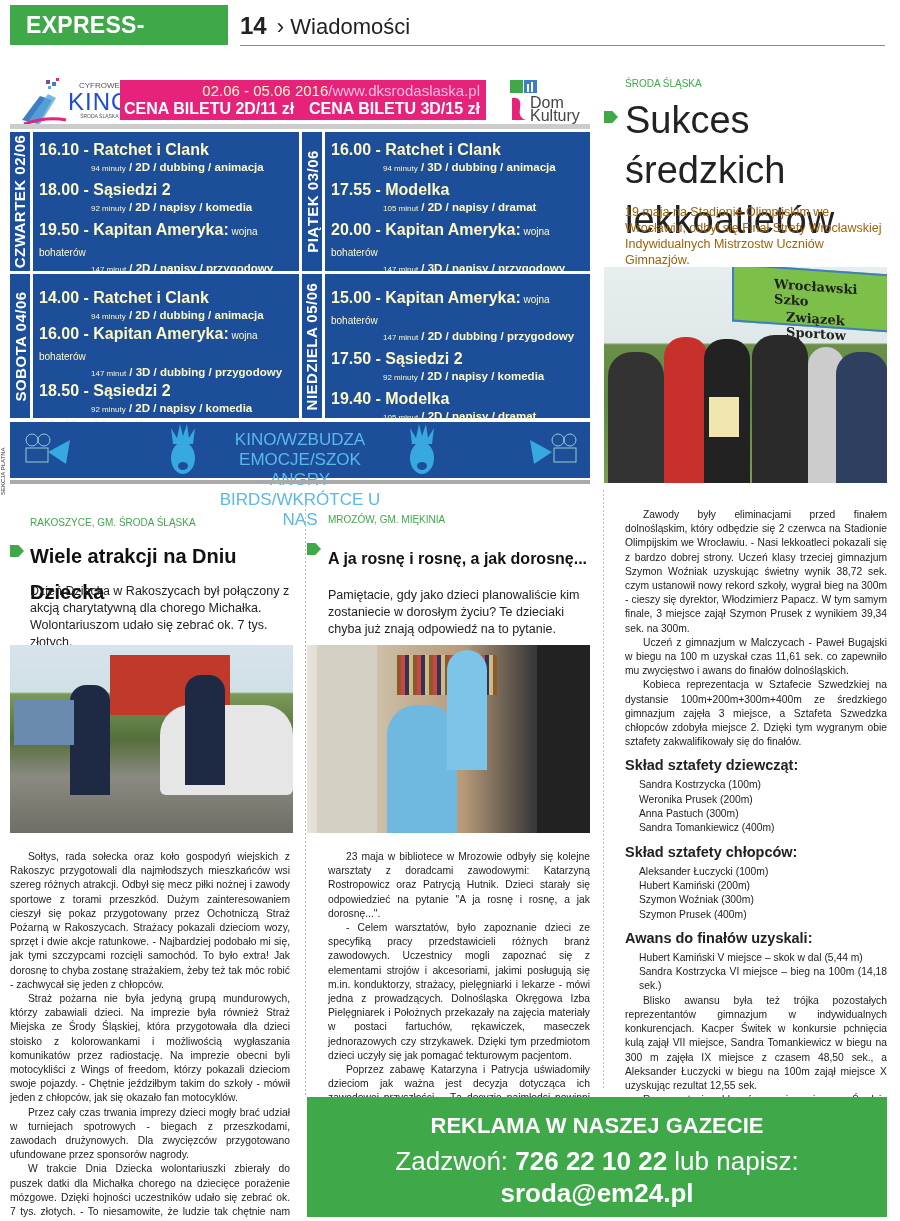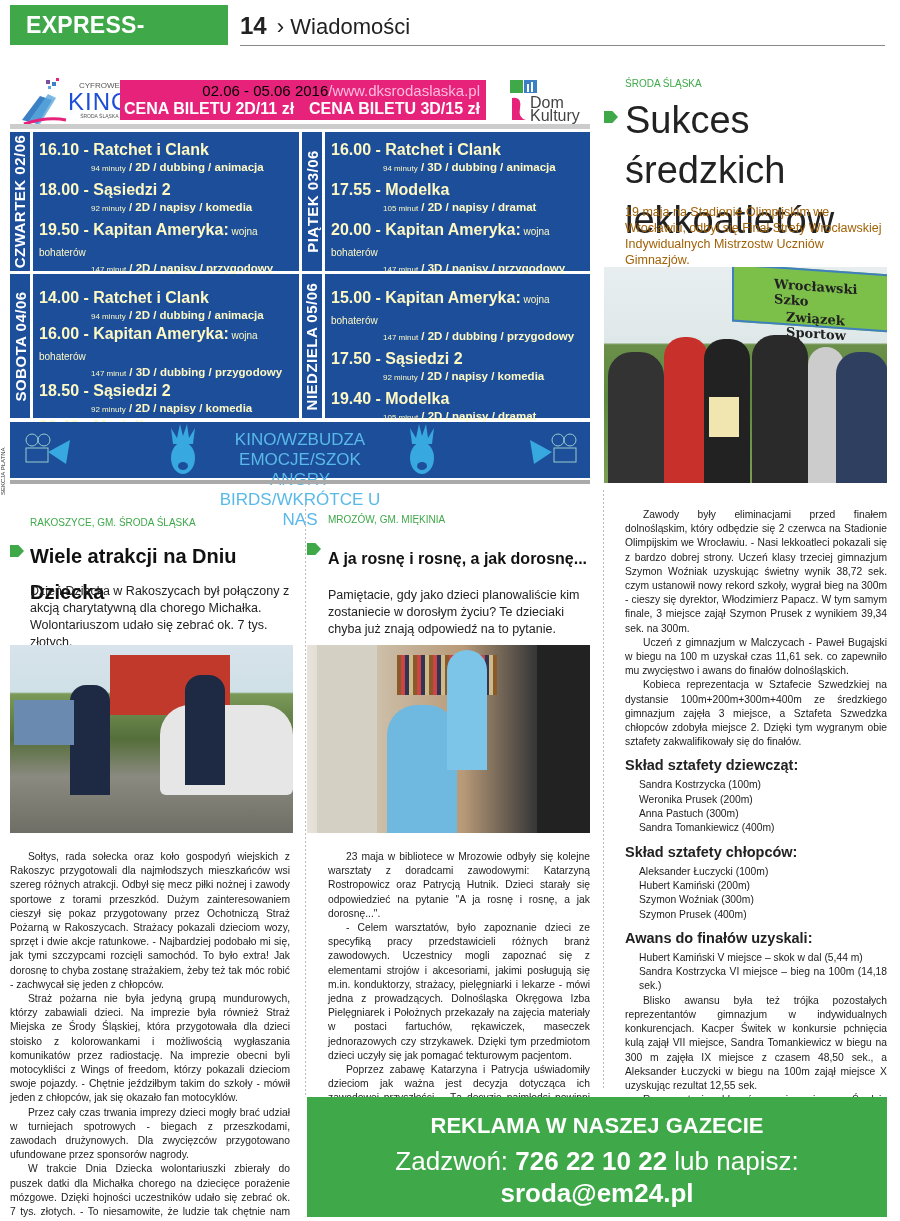--- a/index.html
+++ b/index.html
@@ -88,21 +88,21 @@
         <rect x="34" y="6" width="4" height="4" fill="#3b7fc4"></rect>
         <rect x="38" y="2" width="3" height="3" fill="#e6227b"></rect>
         <rect x="30" y="10" width="3" height="3" fill="#5aa7dd"></rect>
     </svg>
     <div id="kino-text" class="abs">
       <div>CYFROWE</div>
       <div class="big">KINO</div>
       <div style="font-size:5px">ŚRODA ŚLĄSKA</div>
     </div>
     <div id="pink" class="abs">
-      <div class="l1"><span style="color:#000000">02.06 - 05.06  2016</span><span>/www.dksrodaslaska.pl</span></div>
+      <div class="l1"><span style="color:#fef9c3">02.06 - 05.06  2016</span><span>/www.dksrodaslaska.pl</span></div>
       <div class="l2">
           <span>CENA BILETU 2D/11 zł</span>
           <span>CENA BILETU 3D/15 zł</span>
         </div>
     </div>
     <svg id="domk" class="abs" viewBox="0 0 80 48">
       <rect x="2" y="2" width="13" height="13" fill="#3fa94a"></rect>
         <rect x="16" y="2" width="13" height="13" fill="#3b7fc4"></rect>
       <rect x="19" y="6" width="2" height="8" fill="#fff"></rect>
         <rect x="23" y="4" width="2" height="10" fill="#fff"></rect>

